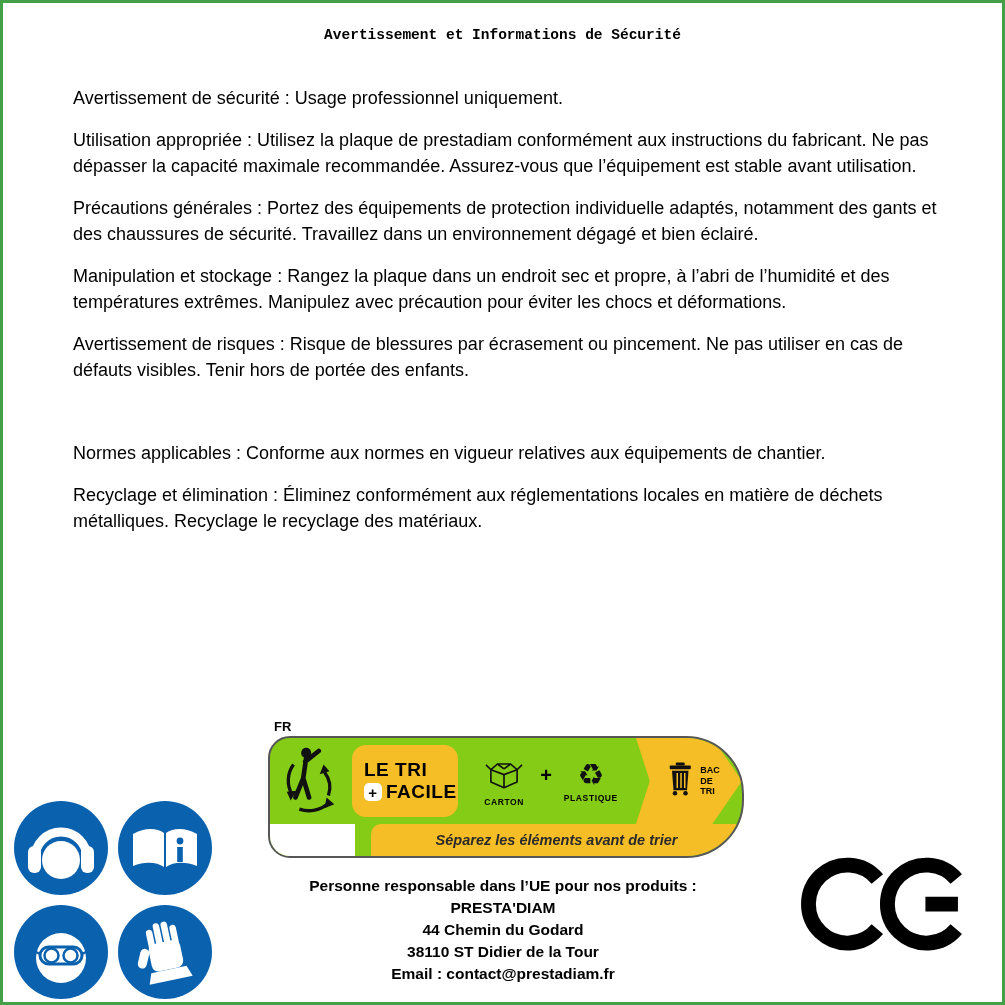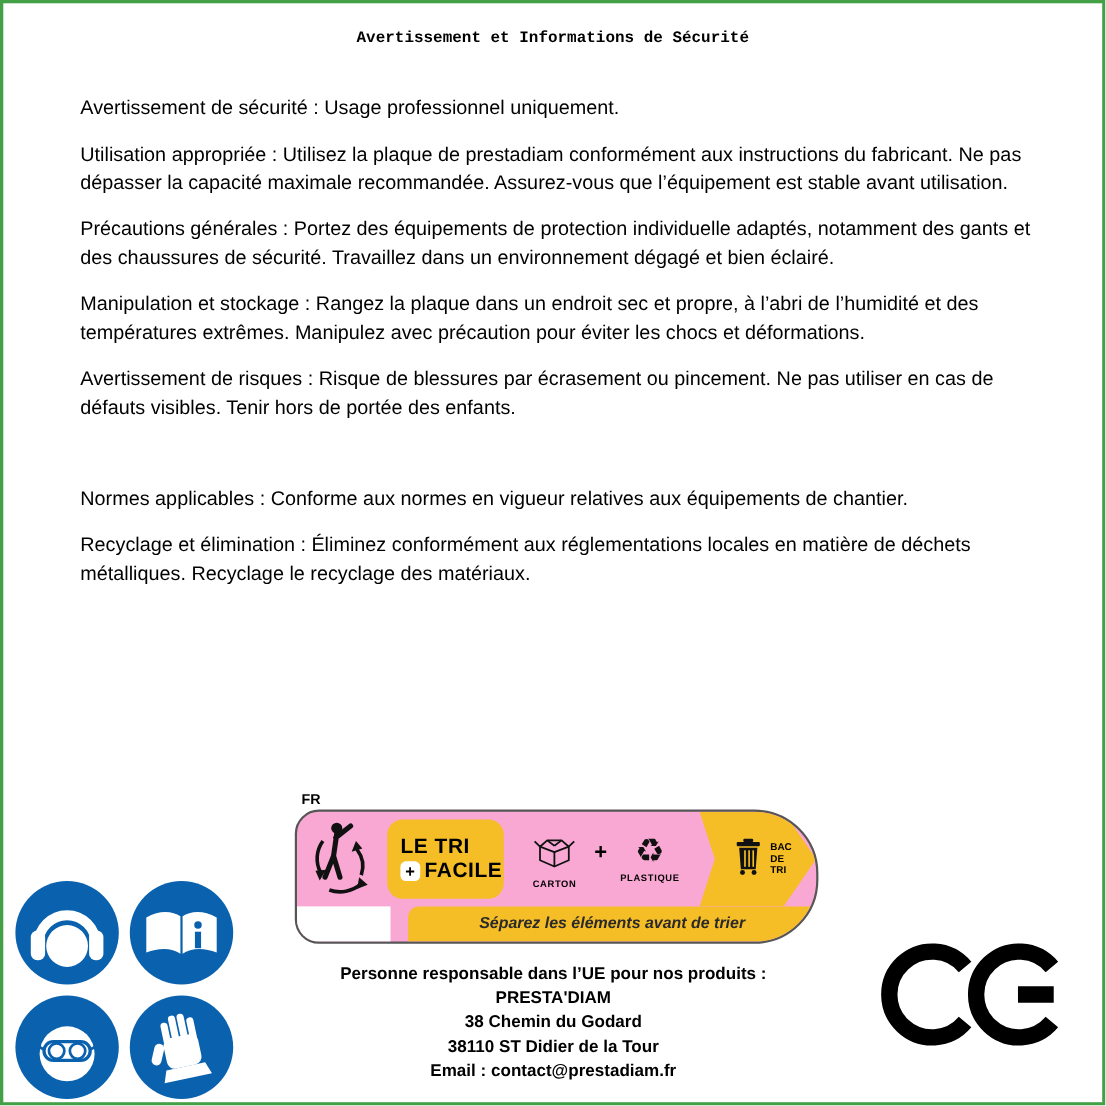--- a/index.html
+++ b/index.html
@@ -32,21 +32,21 @@
   }
   .pictos svg{display:block;}
 
   
   .recycle-wrap{position:absolute;left:265px;top:716px;width:475px;}
   .fr-label{font-size:13px;font-weight:bold;margin:0 0 2px 6px;}
   .label-box{
     width:472px;
     border:2px solid #565656;
     border-radius:22px 58px 58px 22px;
-    background:#f9a8d4;
+    background:#84cc16;
     overflow:hidden;
   }
   .row-main{display:flex;align-items:center;height:86px;}
   .triman-cell{width:82px;display:flex;justify-content:center;align-items:center;}
   .tri-block{
     background:#f5bd26;
     border-radius:14px;
     height:72px;width:106px;
     margin-right:4px;
     display:flex;flex-direction:column;justify-content:center;
@@ -218,21 +218,21 @@
       <div class="row-tag">
         <div class="tag-spacer"></div>
         <div class="tag-strip">Séparez les éléments avant de trier</div>
       </div>
     </div>
   </div>
 
   <div class="address">
     <div>Personne responsable dans l’UE pour nos produits :</div>
     <div>PRESTA'DIAM</div>
-    <div>38 Chemin du Godard</div>
+    <div>44 Chemin du Godard</div>
     <div>38110 ST Didier de la Tour</div>
     <div>Email : contact@prestadiam.fr</div>
   </div>
 
   <div class="ce">
     <svg width="186" height="104" viewBox="0 0 200 112">
       <path d="M84.2,28 A42,42 0 1 0 84.2,82" fill="none" stroke="#000" stroke-width="16"></path>
       <path d="M169.2,28 A42,42 0 1 0 169.2,82" fill="none" stroke="#000" stroke-width="16"></path>
       <line x1="136" y1="55" x2="171" y2="55" stroke="#000" stroke-width="16"></line>
     </svg>

